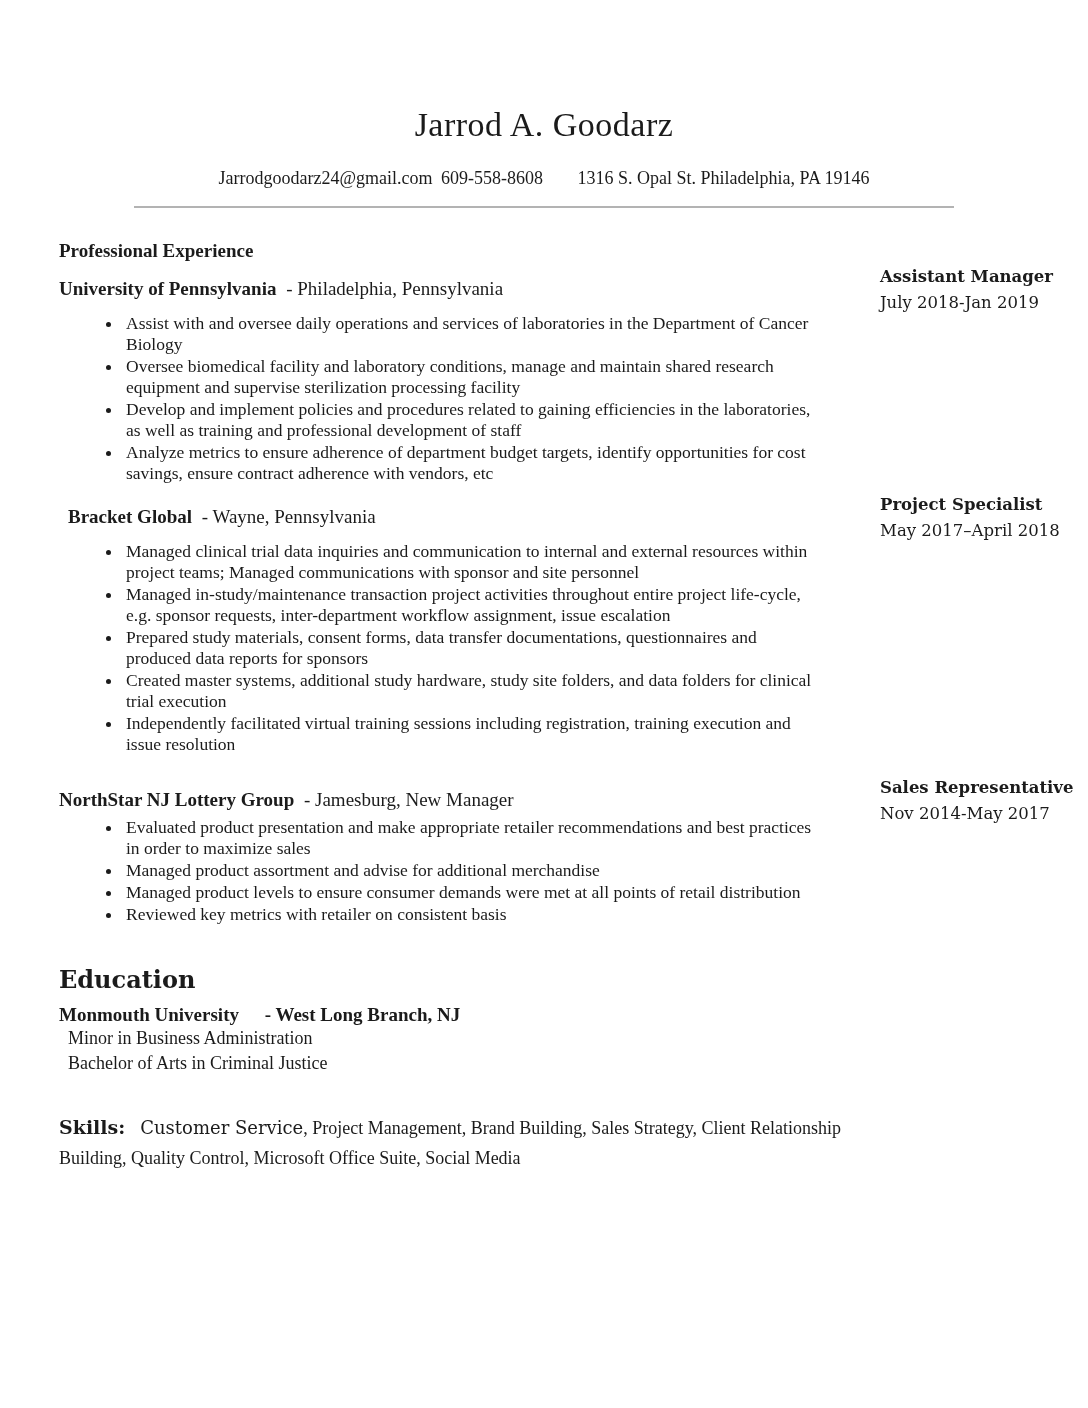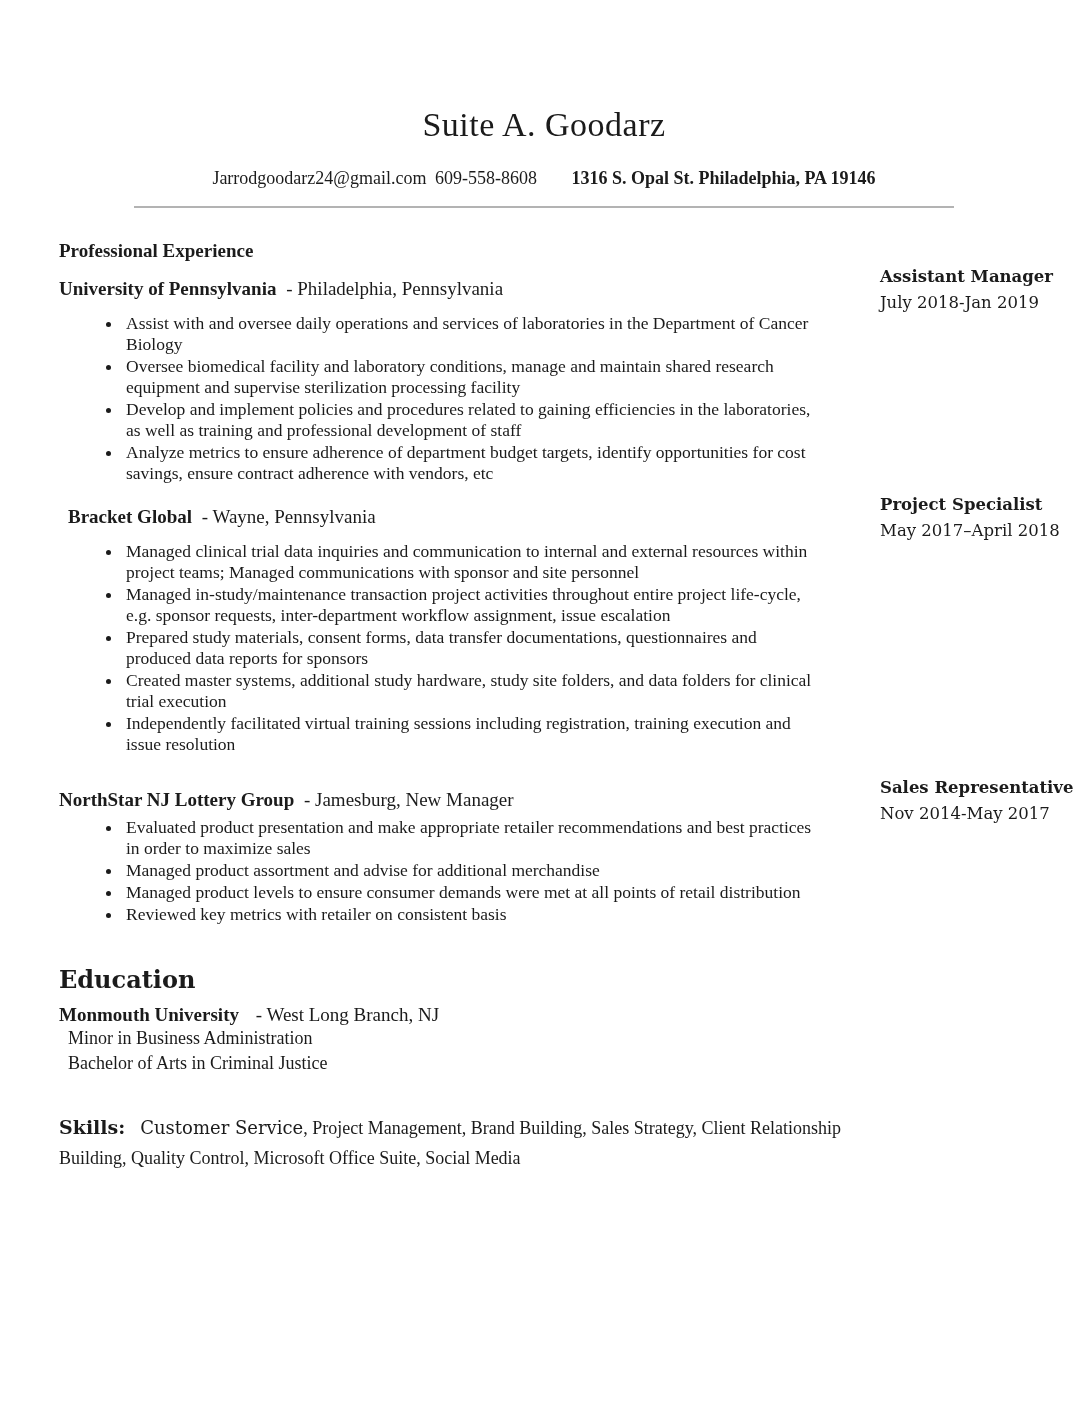--- a/index.html
+++ b/index.html
@@ -21,21 +21,21 @@
     font-weight: 400;
     letter-spacing: 0.5px;
     line-height: 1.1;
   }
   .contact {
     text-align: center;
     margin-top: 25px;
     font-size: 18px;
   }
   .contact .phone { margin-left: 4px; }
-  .contact .address { margin-left: 30px; font-weight: bold; }
+  .contact .address { margin-left: 30px; }
   .divider {
     width: 820px;
     margin: 17px auto 0 auto;
     border: none;
     border-top: 2px solid #b3b3b3;
   }
 
   
   .content { padding: 0 23px 60px 59px; }
 
@@ -84,21 +84,21 @@
     font-size: 17.5px;
     line-height: 21px;
     padding-left: 3px;
     margin-bottom: 1px;
     max-width: 700px;
   }
 
   
   .school-line { font-size: 19px; margin-top: 10px; }
   .school-line .school { font-weight: 700; }
-  .school-line .location { font-weight: 400; margin-left: 12px; }
+  .school-line .location { font-weight: 700; margin-left: 21px; }
   .edu-line {
     font-size: 18px;
     line-height: 25px;
     padding-left: 9px;
   }
 
   
   .skills {
     margin-top: 36px;
     font-size: 18px;
@@ -114,21 +114,21 @@
   .skills .skills-first {
     font-family: "DejaVu Serif", serif;
     font-size: 18px;
   }
 </style>
 </head>
 <body>
 
 <div class="page">
 
-  <h1 class="name">Suite A. Goodarz</h1>
+  <h1 class="name">Jarrod A. Goodarz</h1>
 
   <div class="contact">
     <span class="email">Jarrodgoodarz24@gmail.com</span>
     <span class="phone">609-558-8608</span>
     <span class="address">1316 S. Opal St. Philadelphia, PA 19146</span>
   </div>
 
   <hr class="divider">
 
   <div class="content">

